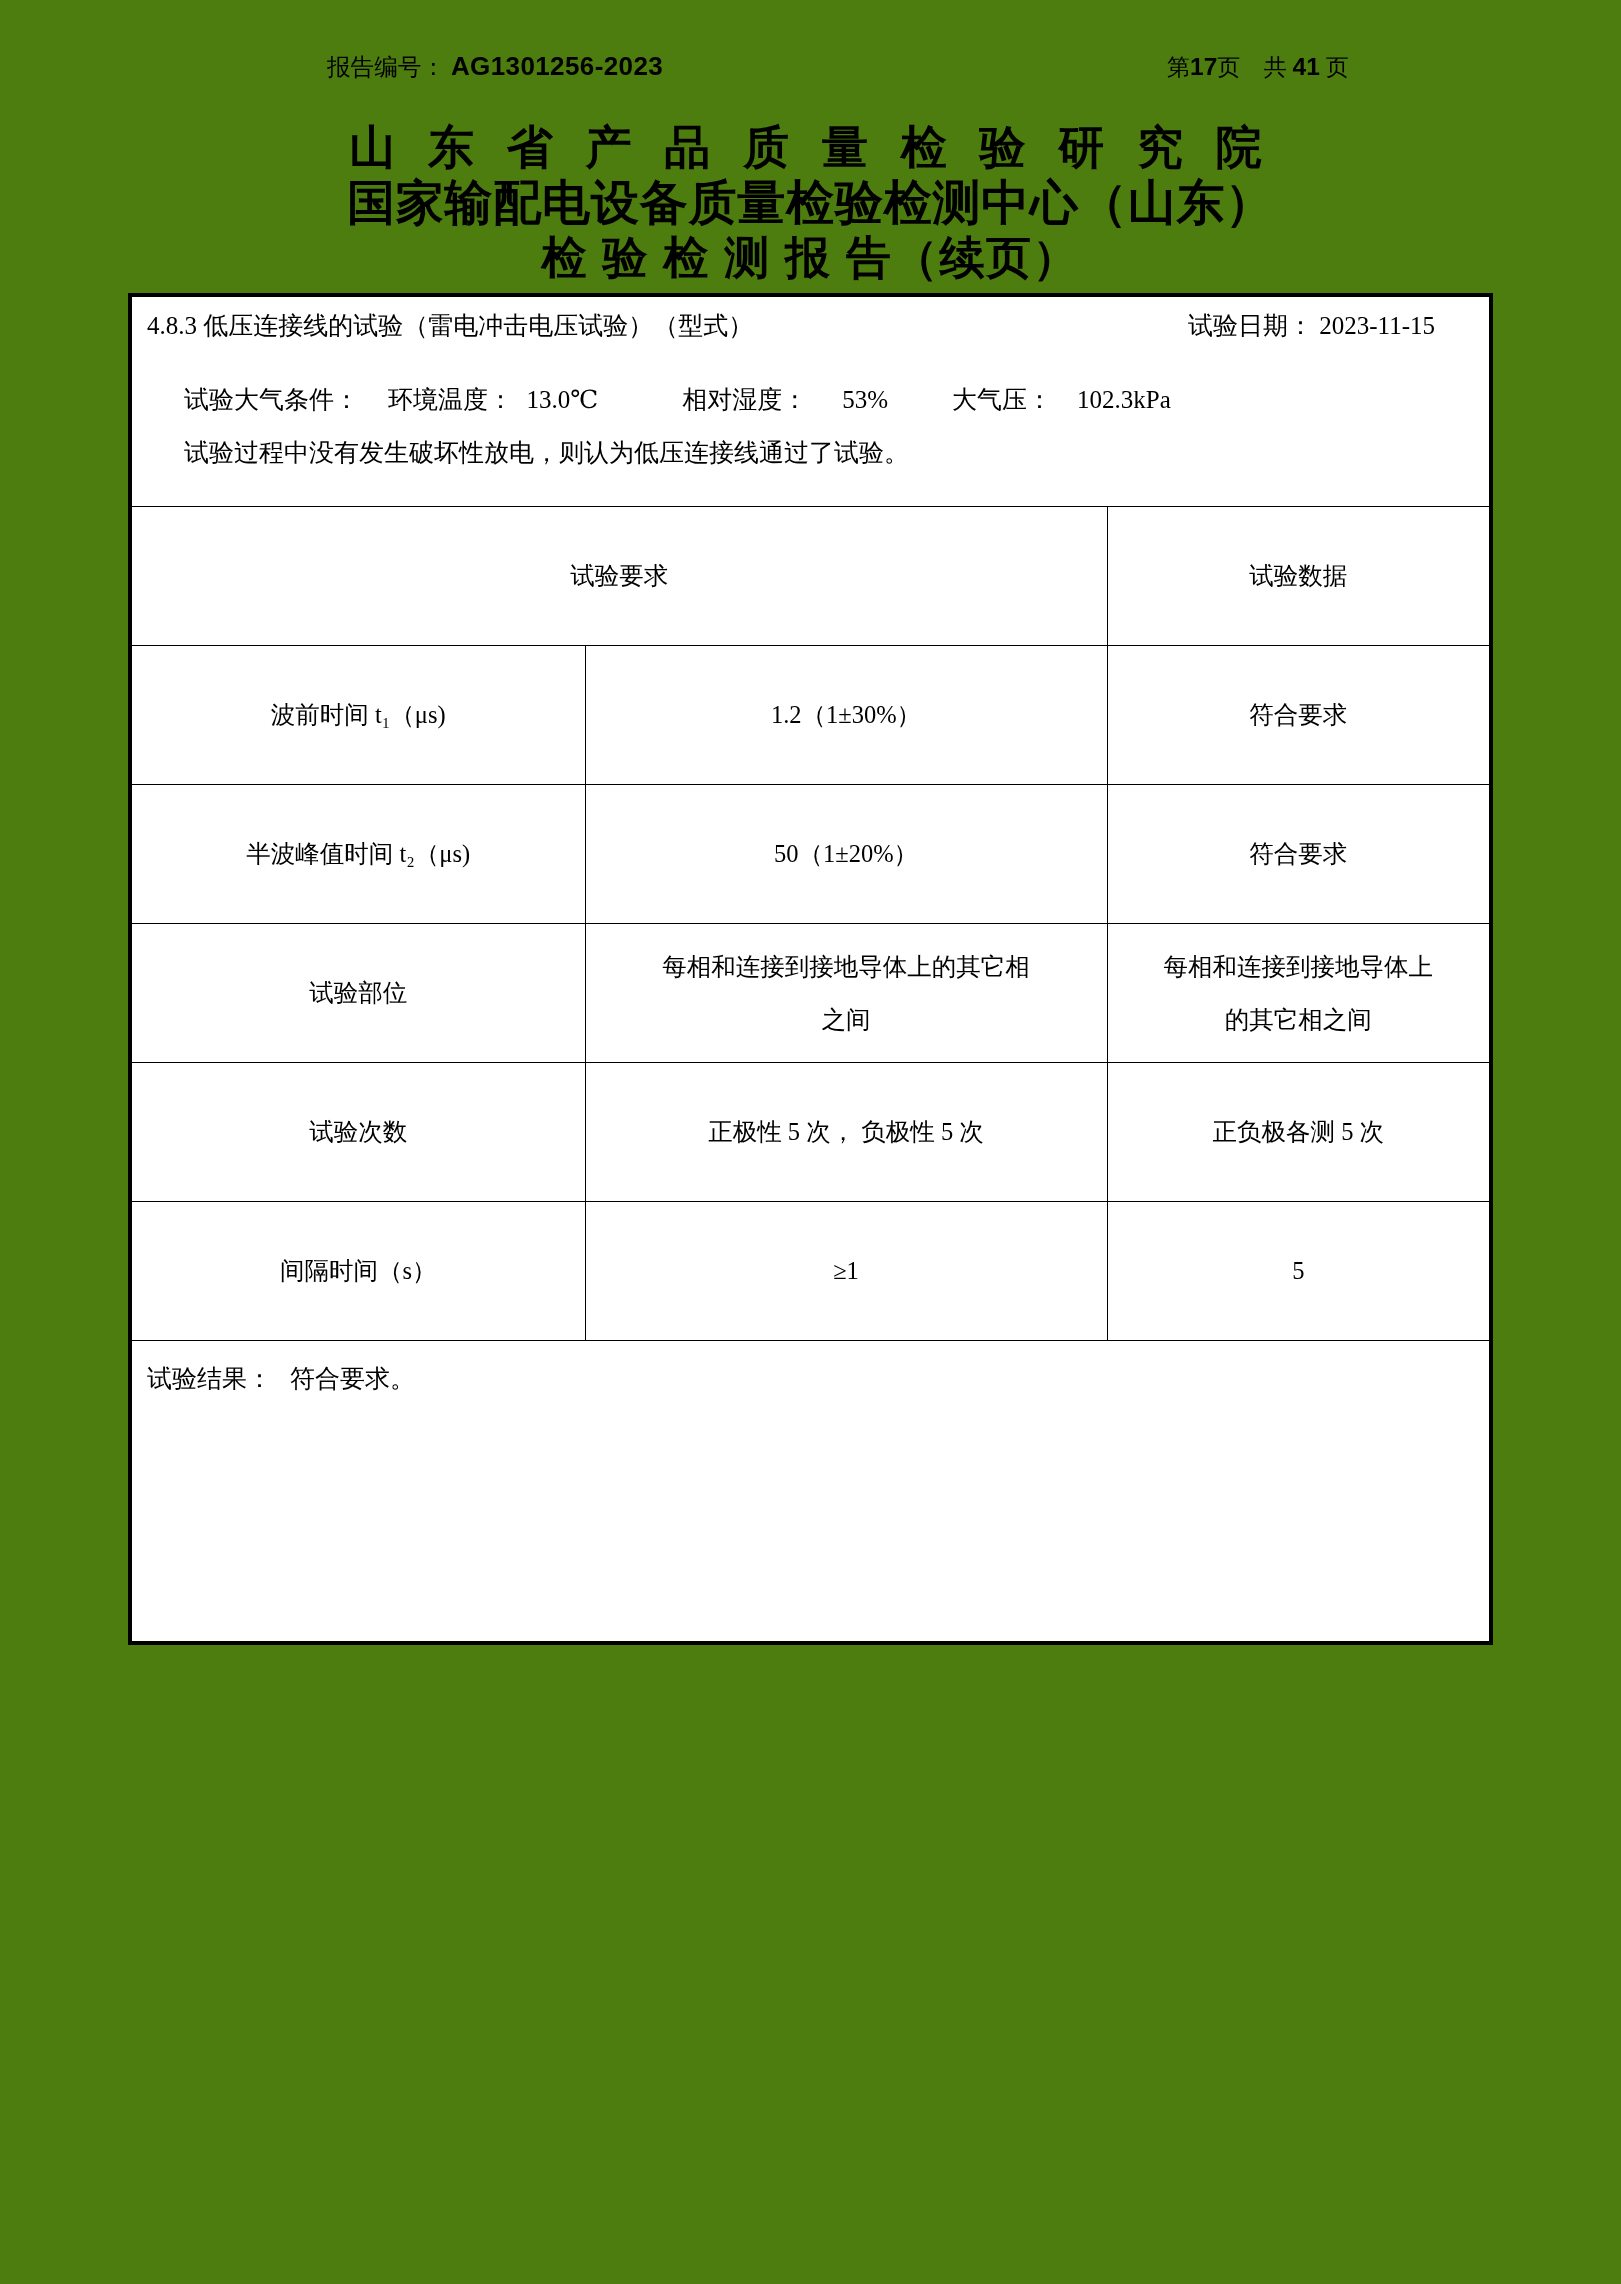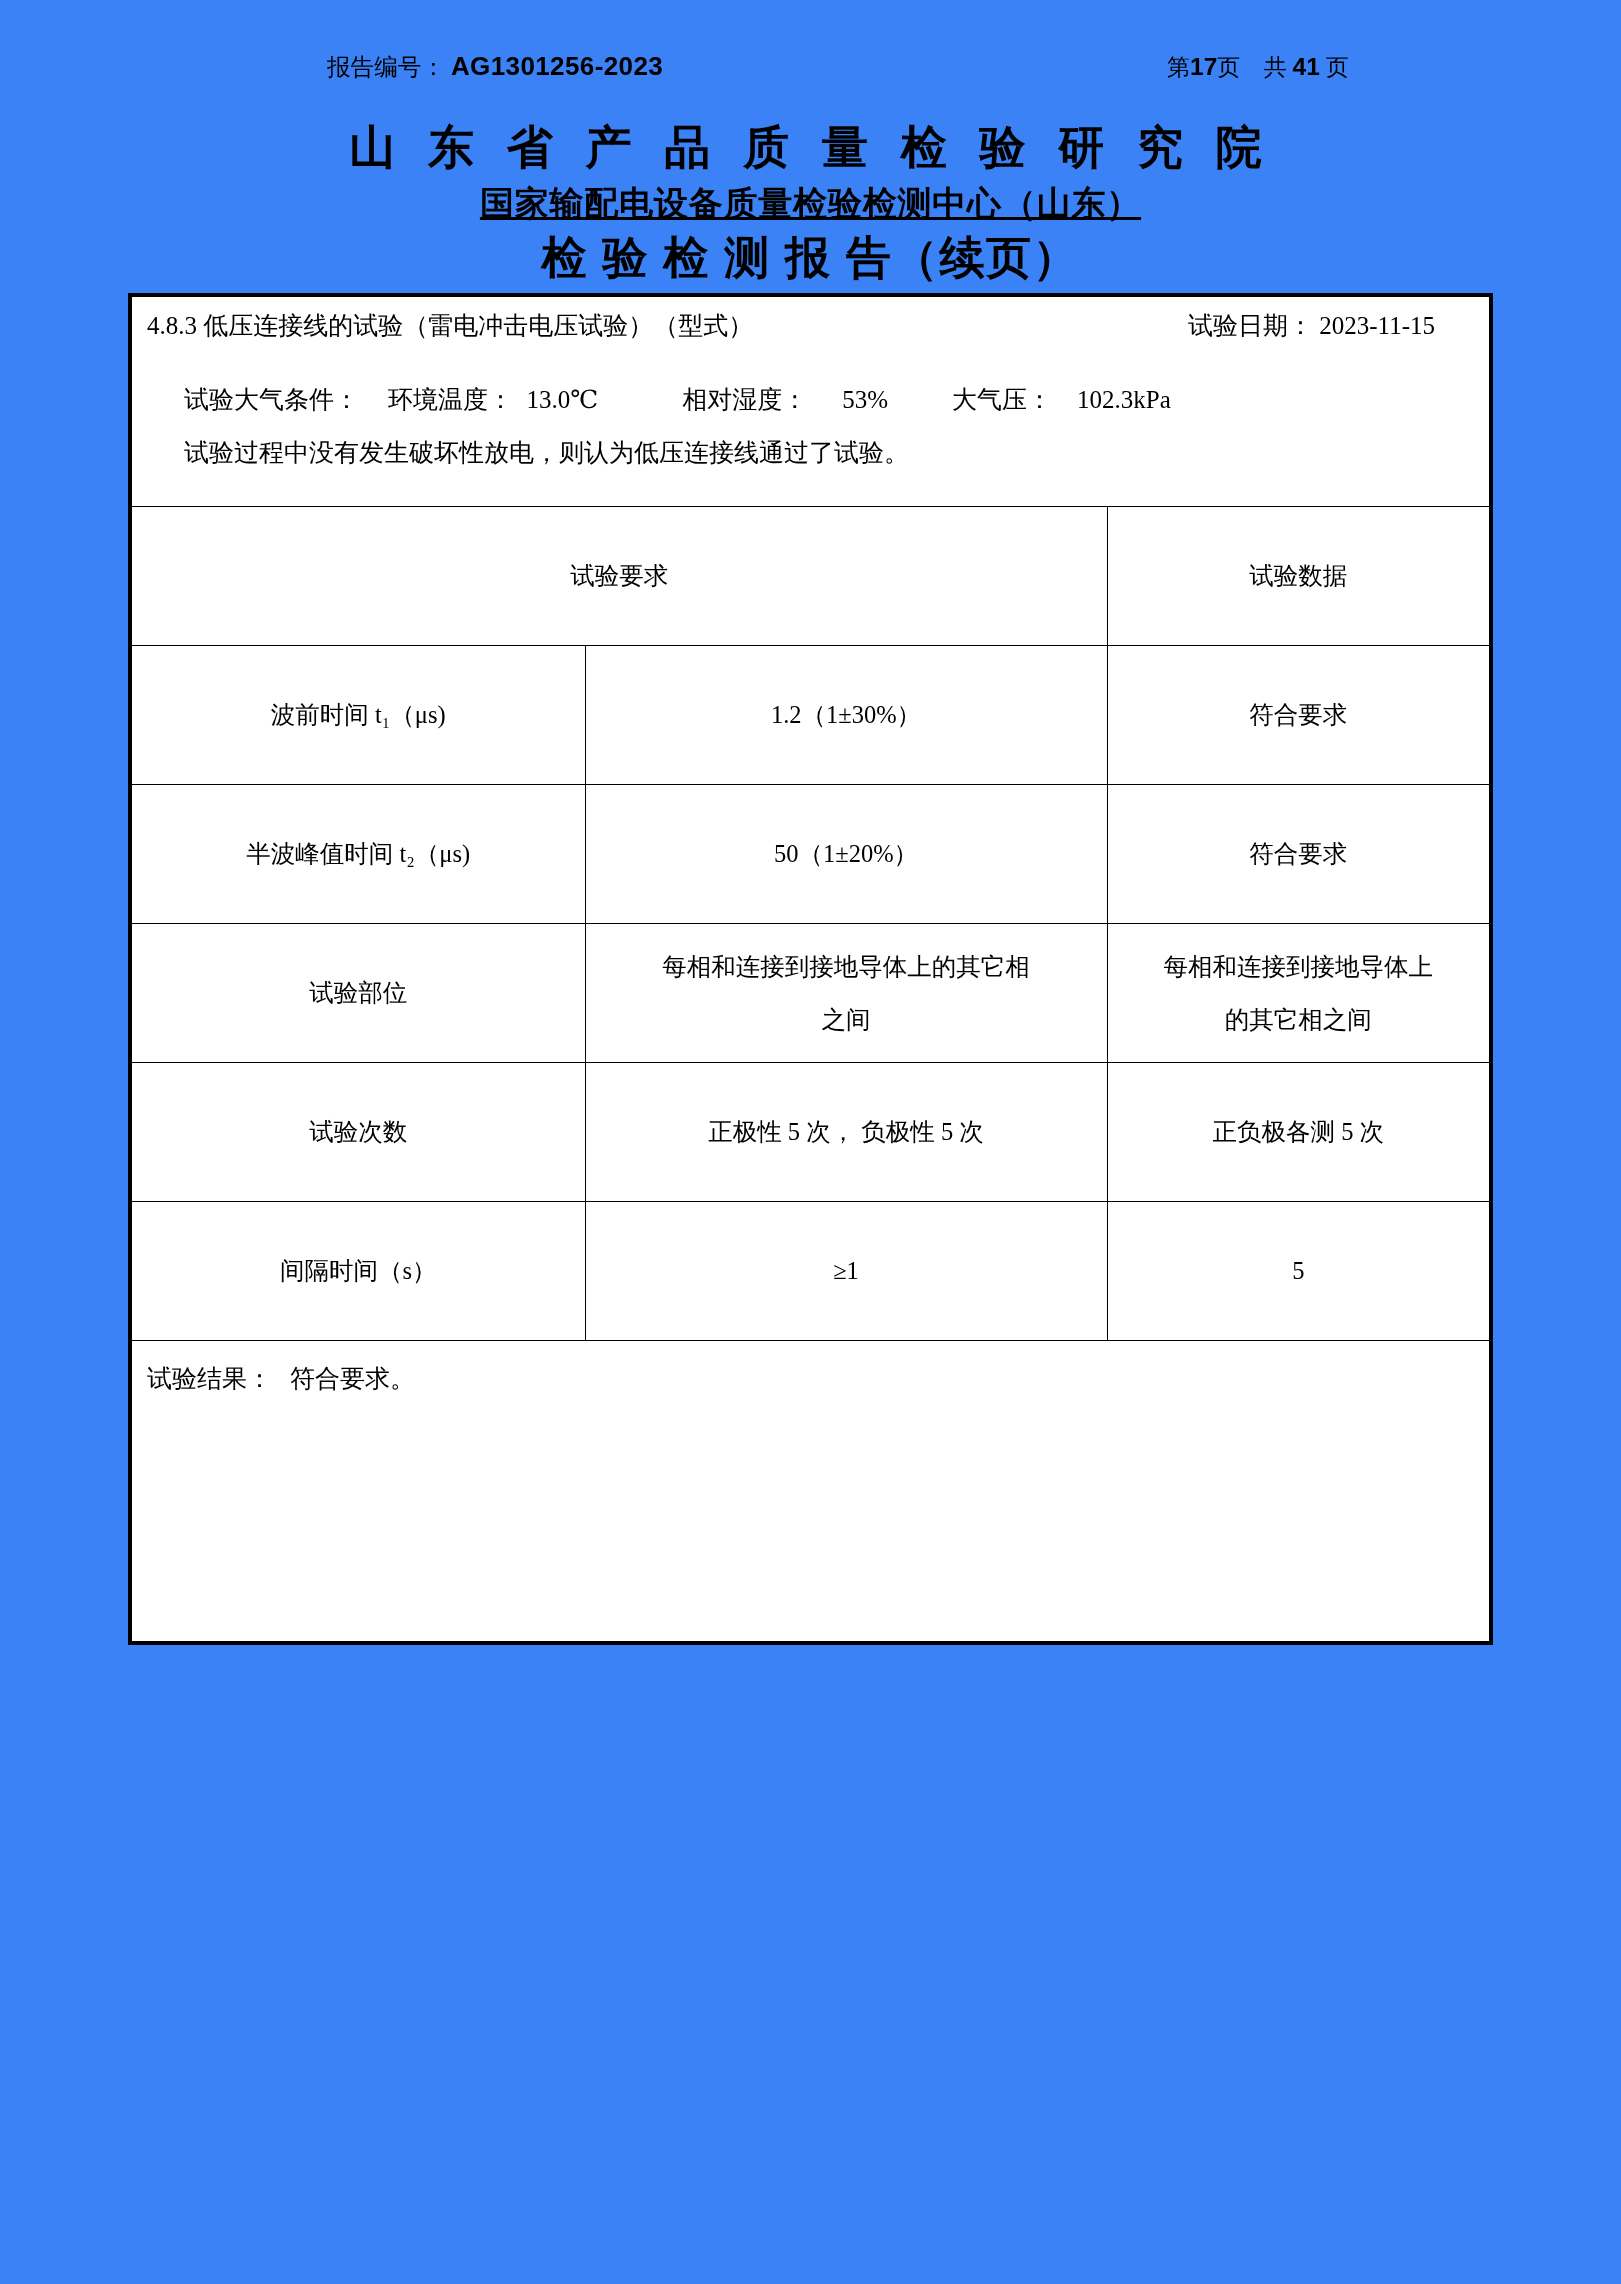--- a/index.html
+++ b/index.html
@@ -1,34 +1,34 @@
 <!DOCTYPE html>
 <html style="font-size:13.5px"><head>
 <meta charset="utf-8">
 <style>
   html,body{margin:0;padding:0;}
   body{
     width:1621px;height:2284px;background:#ffffff;position:relative;
     font-family:"Liberation Serif","DejaVu Serif",serif;color:#000;
     -webkit-font-smoothing:antialiased;
   }
-  .page{position:absolute;inset:0;background:#3b82f6;}
+  .page{position:absolute;inset:0;background:#4d7c0f;}
 
   
   .meta-left{position:absolute;left:327px;top:49px;font-size:23.6px;line-height:34px;white-space:nowrap;}
   .meta-left .num{font-family:"Liberation Sans","DejaVu Sans",sans-serif;font-size:26px;font-weight:700;letter-spacing:0.4px;}
   .meta-right{position:absolute;left:1167px;top:51px;font-size:23px;line-height:32px;white-space:nowrap;}
   .meta-right .num{font-family:"Liberation Sans","DejaVu Sans",sans-serif;font-size:24.5px;font-weight:600;}
   .meta-right .gap{display:inline-block;width:23.6px;}
 
   
   .titles{position:absolute;top:119px;left:0;width:100%;text-align:center;
     font-family:"Liberation Sans","DejaVu Sans",sans-serif;font-weight:700;}
   .title-1{font-size:46px;line-height:56px;letter-spacing:10px;}
-  .title-2{font-size:34px;line-height:56px;letter-spacing:0.8px;text-decoration:underline;}
+  .title-2{font-size:48px;line-height:56px;letter-spacing:0.8px;}
   .title-3{font-size:45px;line-height:54px;letter-spacing:1.7px;}
 
   
   .content-box{
     position:absolute;left:128px;top:293px;width:1365px;height:1352px;
     border:4.2px solid #000;box-sizing:border-box;background:#fff;
   }
   .section-row{display:flex;justify-content:space-between;margin:11.8px 54px 0 15px;
     font-size:25px;line-height:34px;white-space:nowrap;}
   .cond{margin-left:52px;font-size:25px;line-height:30px;white-space:nowrap;}

